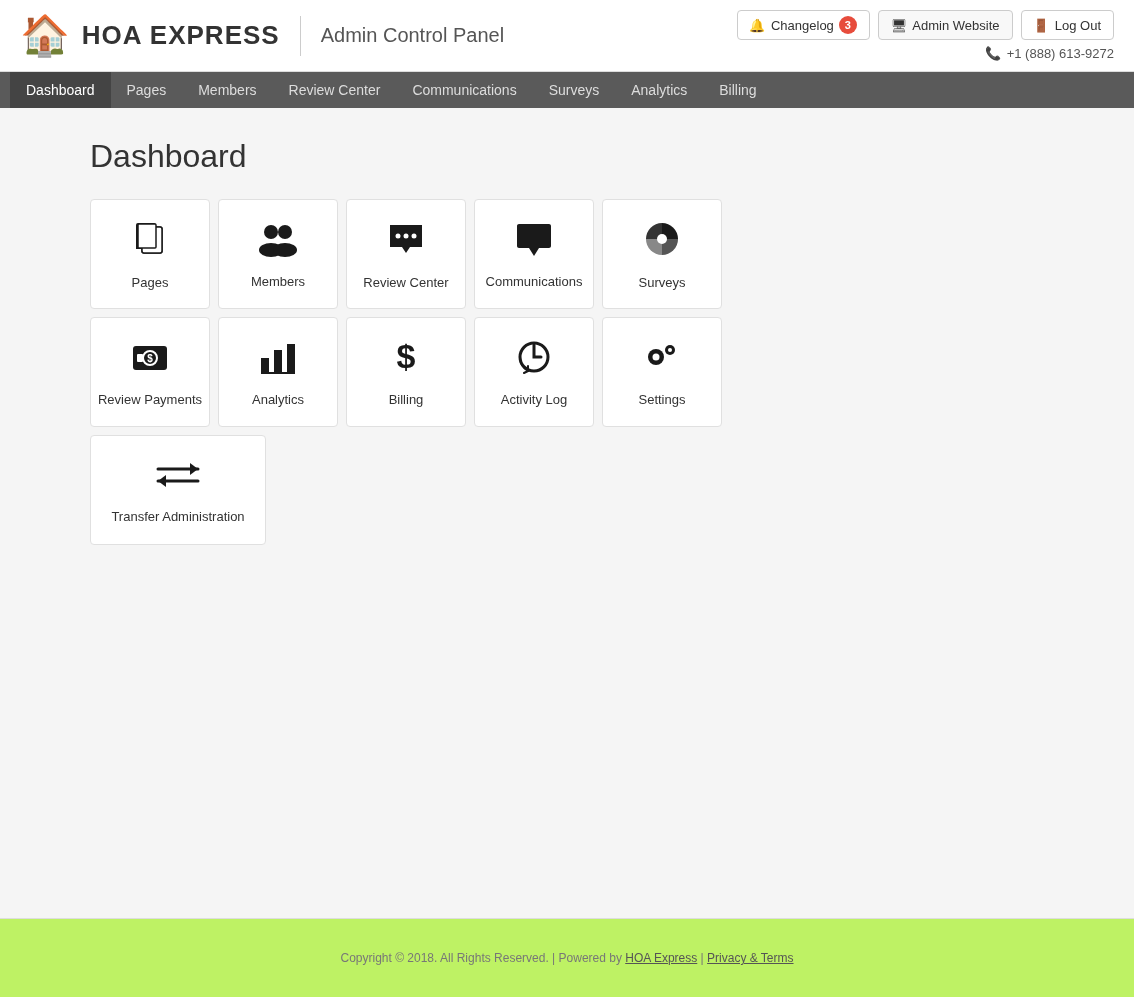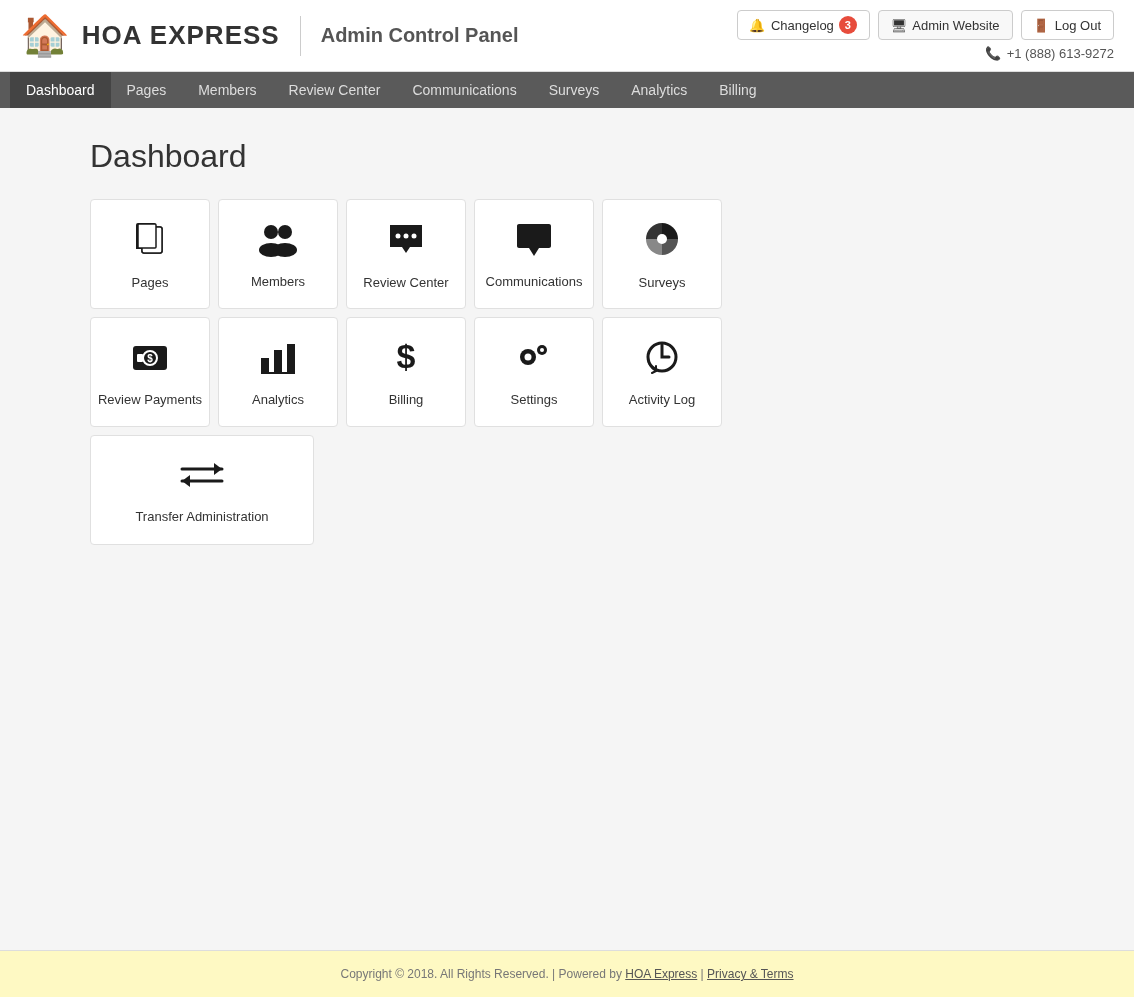--- a/index.html
+++ b/index.html
@@ -44,21 +44,20 @@
       letter-spacing: 1px;
     }
     .divider-vertical {
       width: 1px;
       height: 40px;
       background: #ccc;
     }
     .admin-title {
       font-size: 20px;
       color: #555;
-      font-weight: bold;
     }
     .header-right {
       display: flex;
       flex-direction: column;
       align-items: flex-end;
       gap: 6px;
     }
     .header-buttons {
       display: flex;
       gap: 8px;
@@ -163,31 +162,31 @@
       line-height: 1;
     }
     .dash-card .card-label {
       font-size: 13px;
       color: #333;
       text-align: center;
       font-weight: 500;
     }
     
     .dash-card.wide {
-      width: 224px;
+      width: 176px;
     }
 
     
     .footer {
       text-align: center;
-      padding: 16px;
+      padding: 32px;
       font-size: 12px;
       color: #777;
       border-top: 1px solid #ddd;
-      background: #fef9c3;
+      background: #bef264;
     }
     .footer a {
       color: #555;
       text-decoration: underline;
       cursor: pointer;
     }
   </style>
 </head>
 <body>
 
@@ -337,42 +336,42 @@
         <span class="card-icon">
           <svg width="40" height="38" viewBox="0 0 40 38" fill="none">
             <text x="20" y="30" text-anchor="middle" fill="#1a1a1a" font-size="34" font-weight="bold" font-family="Arial">$</text>
           </svg>
         </span>
         <span class="card-label">Billing</span>
       </div>
 
       <div class="dash-card">
         <span class="card-icon">
+          <svg width="40" height="38" viewBox="0 0 40 38" fill="none">
+            <circle cx="20" cy="19" r="14" fill="none" stroke="#1a1a1a" stroke-width="3"></circle>
+            <path d="M20 7 L20 19 L27 19" stroke="#1a1a1a" stroke-width="3" stroke-linecap="round"></path>
+            <path d="M14 33 Q6 28 6 19" stroke="#1a1a1a" stroke-width="2" stroke-linecap="round"></path>
+            <path d="M10 35 L14 33 L14 28" stroke="#1a1a1a" stroke-width="2" stroke-linecap="round" stroke-linejoin="round" fill="none"></path>
+          </svg>
+        </span>
+        <span class="card-label">Activity Log</span>
+      </div>
+
+      <div class="dash-card">
+        <span class="card-icon">
           <svg width="44" height="38" viewBox="0 0 44 38" fill="none">
             <circle cx="16" cy="19" r="8" fill="#1a1a1a"></circle>
             <circle cx="16" cy="19" r="3.5" fill="white"></circle>
             <circle cx="30" cy="12" r="5" fill="#1a1a1a"></circle>
             <circle cx="30" cy="12" r="2" fill="white"></circle>
           </svg>
         </span>
         <span class="card-label">Settings</span>
       </div>
 
-      <div class="dash-card">
-        <span class="card-icon">
-          <svg width="40" height="38" viewBox="0 0 40 38" fill="none">
-            <circle cx="20" cy="19" r="14" fill="none" stroke="#1a1a1a" stroke-width="3"></circle>
-            <path d="M20 7 L20 19 L27 19" stroke="#1a1a1a" stroke-width="3" stroke-linecap="round"></path>
-            <path d="M14 33 Q6 28 6 19" stroke="#1a1a1a" stroke-width="2" stroke-linecap="round"></path>
-            <path d="M10 35 L14 33 L14 28" stroke="#1a1a1a" stroke-width="2" stroke-linecap="round" stroke-linejoin="round" fill="none"></path>
-          </svg>
-        </span>
-        <span class="card-label">Activity Log</span>
-      </div>
-
     </div>
 
     <div class="grid-row">
 
       <div class="dash-card wide">
         <span class="card-icon">
           <svg width="48" height="36" viewBox="0 0 48 36" fill="none">
             <line x1="4" y1="12" x2="44" y2="12" stroke="#1a1a1a" stroke-width="3" stroke-linecap="round"></line>
             <polygon points="44,12 36,6 36,18" fill="#1a1a1a"></polygon>
             <line x1="44" y1="24" x2="4" y2="24" stroke="#1a1a1a" stroke-width="3" stroke-linecap="round"></line>

